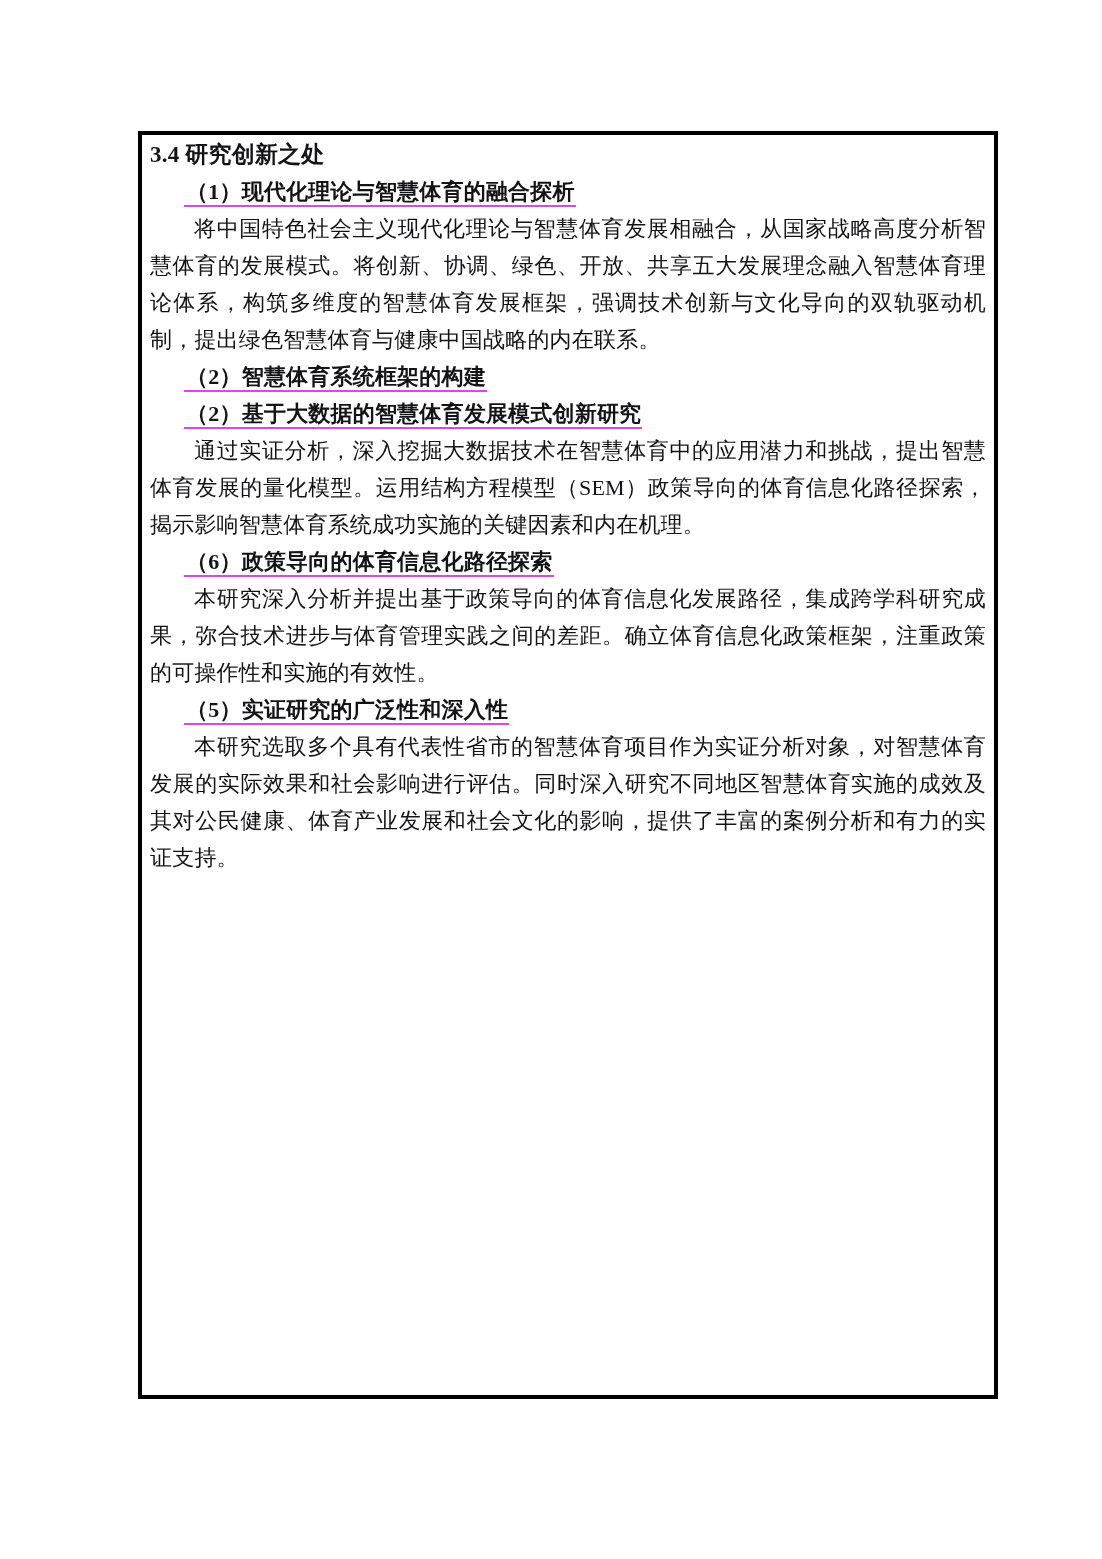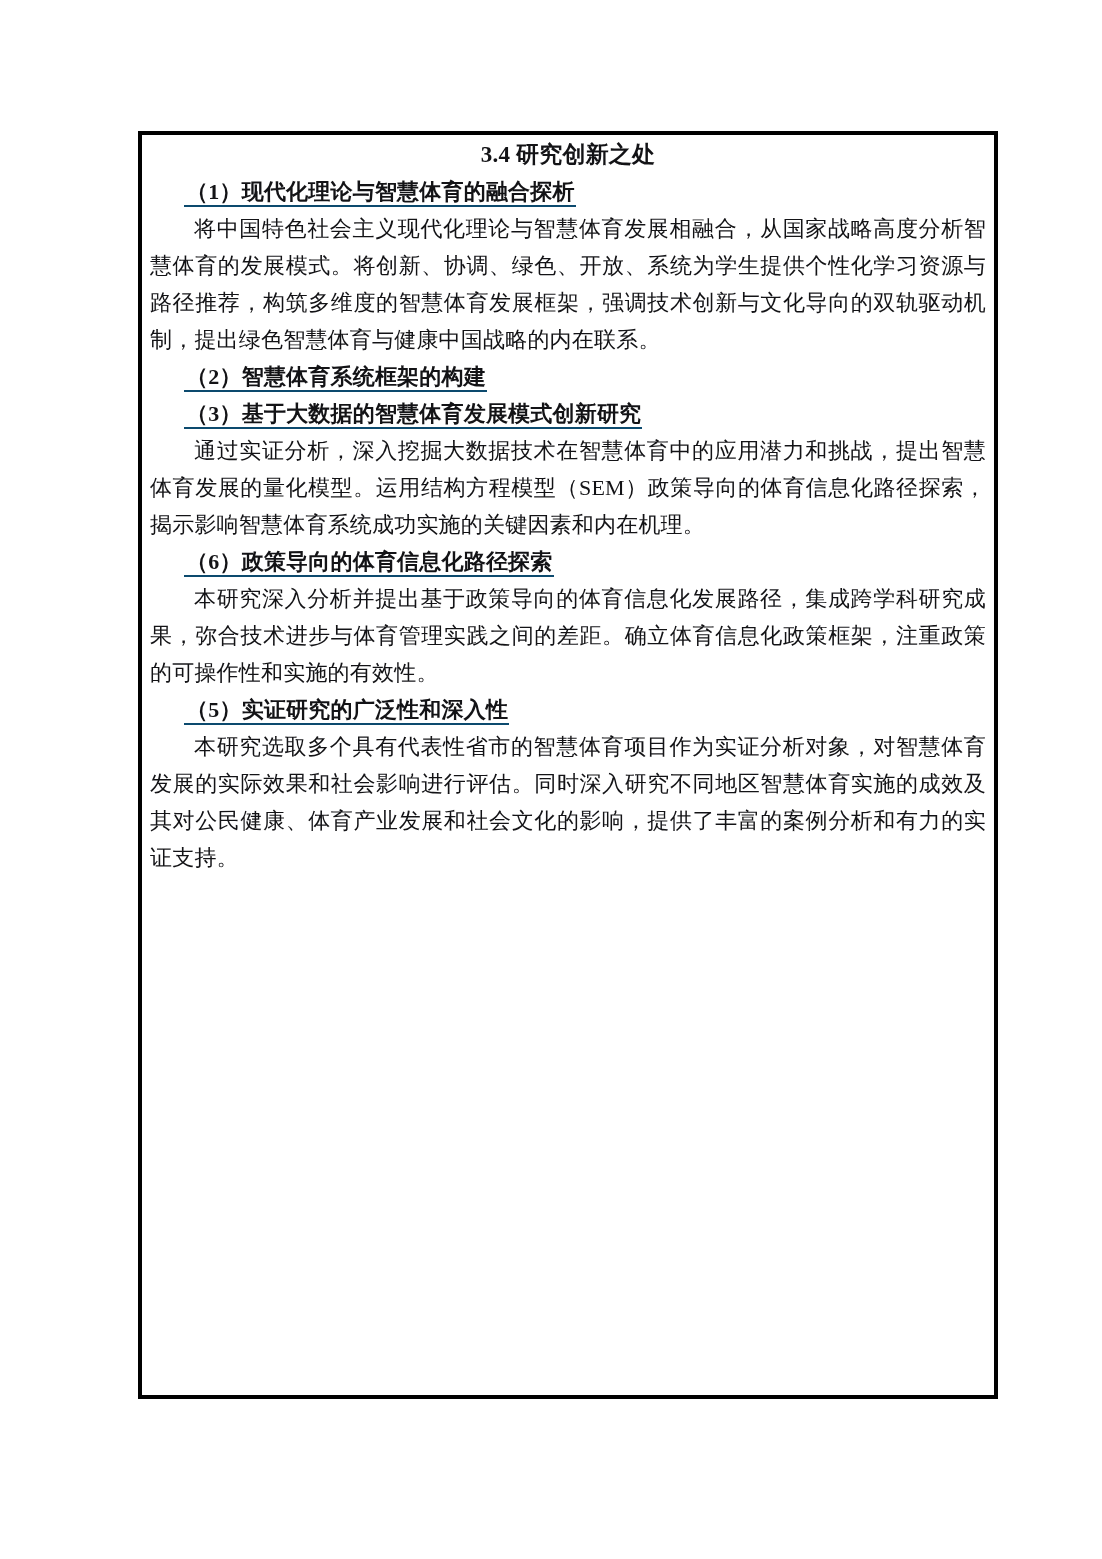--- a/index.html
+++ b/index.html
@@ -32,42 +32,42 @@
     text-align: justify;
     letter-spacing: 0.2px;
   }
   p.body-par {
     text-indent: 2em;
   }
   p.h-section {
     font-weight: bold;
     font-size: 23px;
     text-indent: 0;
-    text-align: center;
+    text-align: left;
   }
   p.h-num {
     font-weight: bold;
     padding-left: 1.55em;
     text-indent: 0;
     text-align: left;
   }
   p.h-num .u {
-    border-bottom: 2px solid #0c4a6e;
+    border-bottom: 2px solid #d946ef;
     padding-bottom: 1px;
     padding-left: 2px;
     padding-right: 1px;
   }
 </style>
 </head>
 <body>
 
 <div class="doc-cell">
   <p class="h-section">3.4 研究创新之处</p>
   <p class="h-num"><span class="u">（1）现代化理论与智慧体育的融合探析</span></p>
-  <p class="body-par">将中国特色社会主义现代化理论与智慧体育发展相融合，从国家战略高度分析智慧体育的发展模式。将创新、协调、绿色、开放、系统为学生提供个性化学习资源与路径推荐，构筑多维度的智慧体育发展框架，强调技术创新与文化导向的双轨驱动机制，提出绿色智慧体育与健康中国战略的内在联系。</p>
+  <p class="body-par">将中国特色社会主义现代化理论与智慧体育发展相融合，从国家战略高度分析智慧体育的发展模式。将创新、协调、绿色、开放、共享五大发展理念融入智慧体育理论体系，构筑多维度的智慧体育发展框架，强调技术创新与文化导向的双轨驱动机制，提出绿色智慧体育与健康中国战略的内在联系。</p>
   <p class="h-num"><span class="u">（2）智慧体育系统框架的构建</span></p>
-  <p class="h-num"><span class="u">（3）基于大数据的智慧体育发展模式创新研究</span></p>
+  <p class="h-num"><span class="u">（2）基于大数据的智慧体育发展模式创新研究</span></p>
   <p class="body-par">通过实证分析，深入挖掘大数据技术在智慧体育中的应用潜力和挑战，提出智慧体育发展的量化模型。运用结构方程模型（SEM）政策导向的体育信息化路径探索，揭示影响智慧体育系统成功实施的关键因素和内在机理。</p>
   <p class="h-num"><span class="u">（6）政策导向的体育信息化路径探索</span></p>
   <p class="body-par">本研究深入分析并提出基于政策导向的体育信息化发展路径，集成跨学科研究成果，弥合技术进步与体育管理实践之间的差距。确立体育信息化政策框架，注重政策的可操作性和实施的有效性。</p>
   <p class="h-num"><span class="u">（5）实证研究的广泛性和深入性</span></p>
   <p class="body-par">本研究选取多个具有代表性省市的智慧体育项目作为实证分析对象，对智慧体育发展的实际效果和社会影响进行评估。同时深入研究不同地区智慧体育实施的成效及其对公民健康、体育产业发展和社会文化的影响，提供了丰富的案例分析和有力的实证支持。</p>
 </div>
 
 </body></html>

